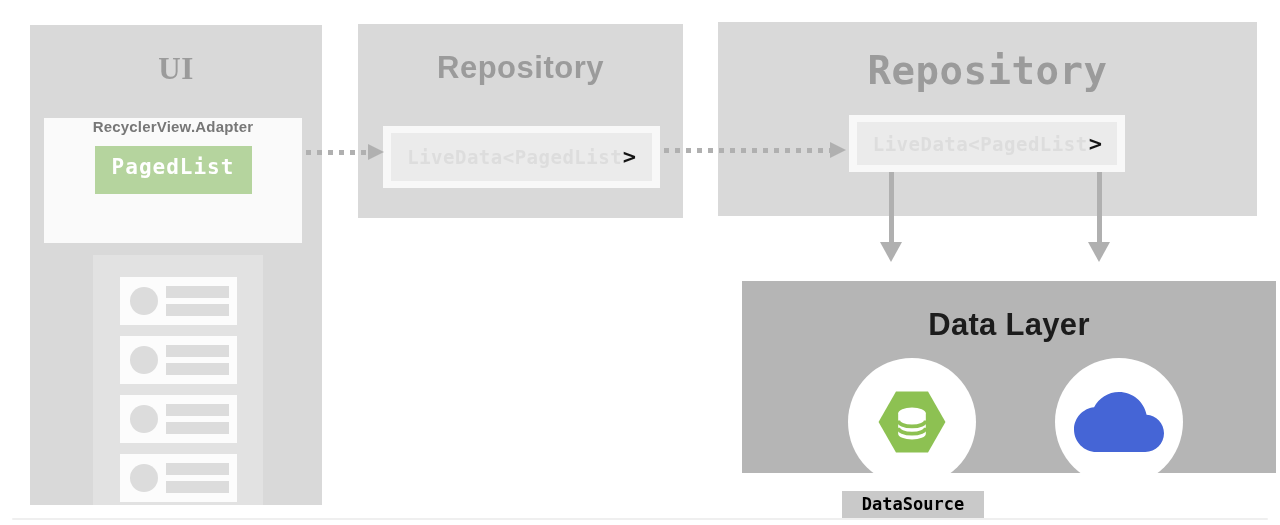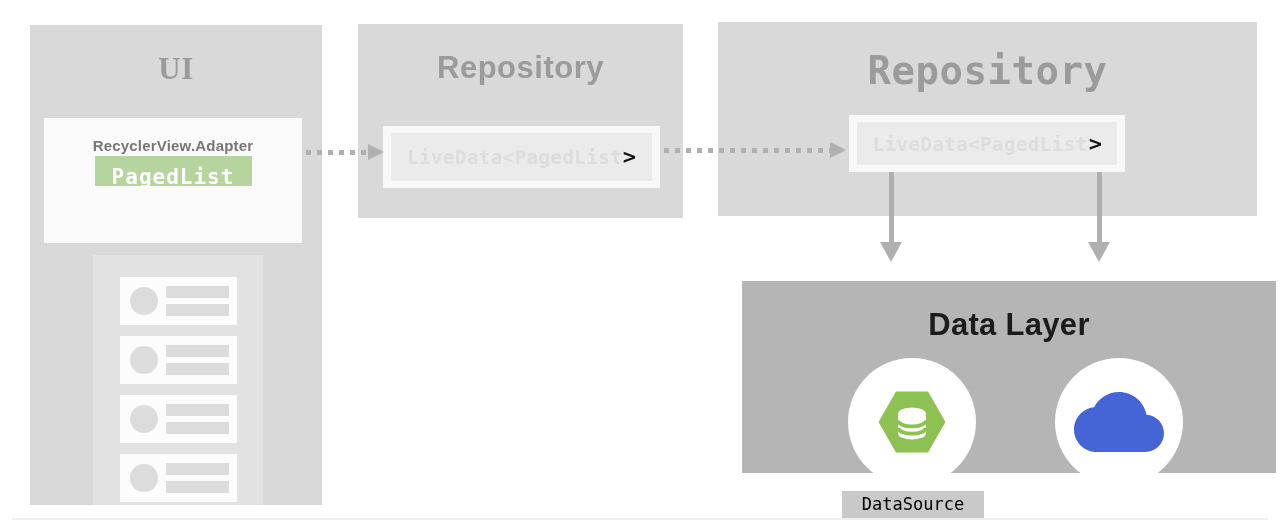--- a/index.html
+++ b/index.html
@@ -24,22 +24,22 @@
   .stage{position:relative;width:1280px;height:525px;background:#fff;overflow:hidden;}
 
   .panel{position:absolute;background:var(--panel-bg);}
   .panel-title{font-weight:bold;font-size:31px;color:var(--title-gray);text-align:center;letter-spacing:.5px;}
   .mono{font-family:"DejaVu Sans Mono","Liberation Mono",monospace;}
 
   
   .ui-panel{left:30px;top:25px;width:292px;height:480px;}
   .ui-panel .panel-title{padding-top:26px;font-family:Liberation Serif, serif;}
   .adapter-card{position:absolute;left:14px;top:93px;width:258px;height:125px;background:var(--card-bg);}
-  .adapter-label{padding-top:19px;text-align:center;font-size:15px;font-weight:bold;color:var(--adapter-text);letter-spacing:.2px;}
-  .pagedlist-btn{margin:2px auto 0;width:157px;height:30px;background:var(--accent-green);
+  .adapter-label{text-align:center;font-size:15px;font-weight:bold;color:var(--adapter-text);letter-spacing:.2px;}
+  .pagedlist-btn{margin:11px auto 0;width:157px;height:48px;background:var(--accent-green);
     color:#ffffff;font-weight:bold;font-size:21px;line-height:42px;text-align:center;letter-spacing:1px;border:none;display:block;}
   .recycler-list{position:absolute;left:63px;top:230px;width:170px;height:250px;background:var(--list-bg);}
   .list-card{position:absolute;left:27px;width:117px;height:48px;background:#fcfcfc;}
   .list-card .avatar{position:absolute;left:10px;top:10px;width:28px;height:28px;border-radius:50%;background:var(--placeholder-gray);}
   .list-card .bar{position:absolute;left:46px;width:63px;height:12px;background:var(--placeholder-gray);}
   .list-card .bar.b1{top:9px;}
   .list-card .bar.b2{top:27px;}
 
   
   .vm-panel{left:358px;top:24px;width:325px;height:194px;}
@@ -58,21 +58,21 @@
   .livedata-close{font-weight:bold;font-size:21px;color:#141414;margin-left:1px;transform:scaleX(1.05);}
 
   
   .data-panel{left:742px;top:267px;width:534px;height:192px;background:var(--data-layer-bg);margin-top:14px;}
   .data-title{padding-top:26px;text-align:center;font-weight:bold;font-size:31px;color:var(--dark-text);letter-spacing:.3px;}
   .source-circle{position:absolute;width:128px;height:128px;border-radius:50%;background:#ffffff;top:77px;
     display:flex;align-items:center;justify-content:center;}
   .circle-db{left:106px;}
   .circle-cloud{left:313px;}
   .datasource-patch{position:absolute;left:100px;top:210px;width:142px;height:27px;background:var(--patch-bg);
-    color:#000;font-weight:normal;font-size:17px;line-height:27px;text-align:center;}
+    color:#000;font-weight:bold;font-size:17px;line-height:27px;text-align:center;}
 
   
   .dotted-arrow{position:absolute;display:flex;align-items:center;height:16px;}
   .dotted-arrow .dots{height:5px;background:repeating-linear-gradient(90deg,var(--arrow-gray) 0 5px,transparent 5px 11px);}
   .dotted-arrow .head{width:0;height:0;border-top:8px solid transparent;border-bottom:8px solid transparent;border-left:16px solid var(--arrow-gray);}
   .arrow-ui-vm{left:306px;top:144px;}
   .arrow-ui-vm .dots{width:62px;}
   .arrow-vm-repo{left:664px;top:142px;}
   .arrow-vm-repo .dots{width:166px;}
 

